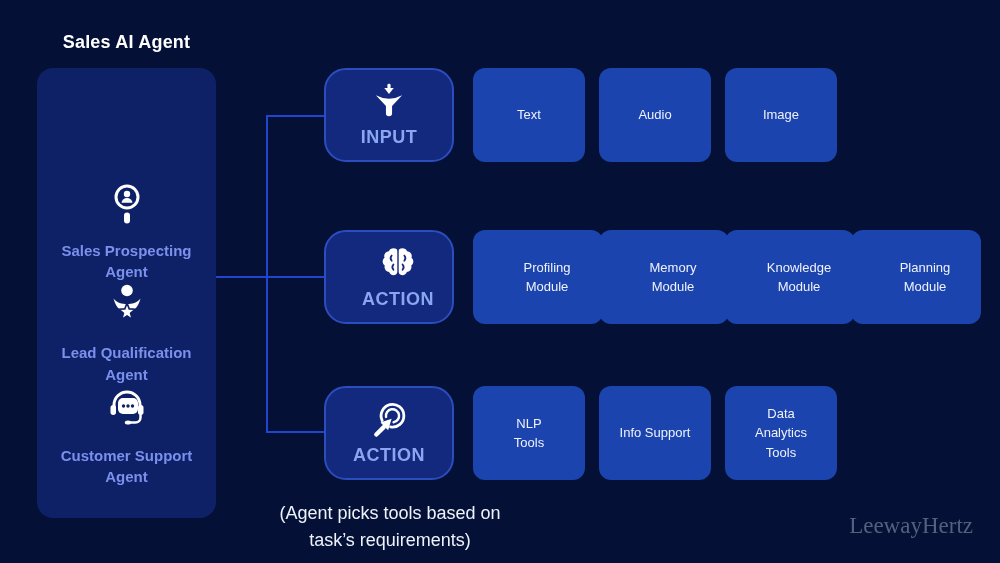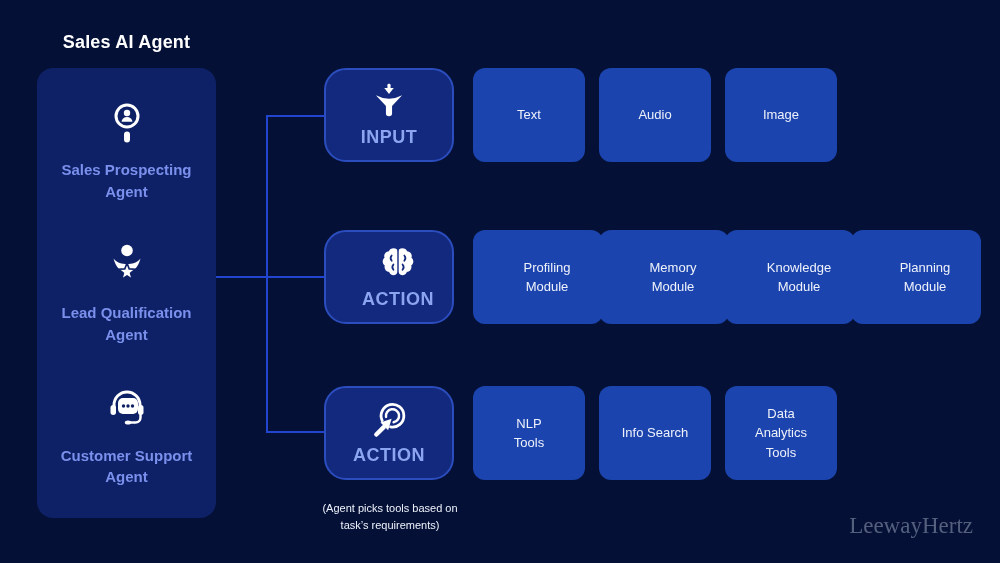--- a/index.html
+++ b/index.html
@@ -7,21 +7,21 @@
     position:relative;width:1000px;height:563px;background:#041036;
     overflow:hidden;font-family:"Liberation Sans",sans-serif;
   }
   .title{
     position:absolute;left:37px;top:32px;width:179px;text-align:center;
     color:#ffffff;font-size:18px;font-weight:700;letter-spacing:.2px;
   }
   .sidebar{
     position:absolute;left:37px;top:68px;width:179px;height:450px;
     background:#0e2166;border-radius:16px;box-sizing:border-box;
-    display:flex;flex-direction:column;justify-content:space-between;
+    display:flex;flex-direction:column;justify-content:flex-end;
     padding:32px 10px 30px;
   }
   .agent{display:flex;flex-direction:column;align-items:center;gap:11px;}
   .agent svg{width:48px;height:48px;display:block;}
   .agent-label{
     color:#7a90ec;font-size:15px;font-weight:700;text-align:center;
     line-height:1.45;white-space:pre-line;
   }
   .stage{
     position:absolute;left:324px;width:130px;height:94px;box-sizing:border-box;
@@ -37,21 +37,21 @@
   }
   .r0{top:68px;}.r1{top:230px;padding-left:18px;}.r2{top:386px;}
   .c0{left:473px;}.c1{left:599px;}.c2{left:725px;}.c3{left:851px;}
   .connector{position:absolute;background:#2145cf;}
   .conn-v{left:266px;top:115px;width:2px;height:318px;}
   .conn-h-input{left:267px;top:115px;width:57px;height:2px;}
   .conn-h-brain{left:216px;top:276px;width:108px;height:2px;}
   .conn-h-action{left:267px;top:431px;width:57px;height:2px;}
   .caption{
     position:absolute;left:278px;top:500px;width:224px;text-align:center;
-    color:#eef2fb;font-size:11px;line-height:1.5;white-space:pre-line;
+    color:#eef2fb;font-size:18px;line-height:1.5;white-space:pre-line;
   }
   .watermark{
     position:absolute;right:27px;bottom:24px;color:#555f7e;
     font-size:23px;font-family:Liberation Serif, serif;
   }
 </style>
 </head>
 <body>
 
 <div class="canvas">
@@ -142,21 +142,21 @@
 Module</div>
   <div class="tool r1 c1">Memory
 Module</div>
   <div class="tool r1 c2">Knowledge
 Module</div>
   <div class="tool r1 c3">Planning
 Module</div>
 
   <div class="tool r2 c0">NLP
 Tools</div>
-  <div class="tool r2 c1">Info Search</div>
+  <div class="tool r2 c1">Info Support</div>
   <div class="tool r2 c2">Data
 Analytics
 Tools</div>
 
   <div class="caption">(Agent picks tools based on
 task’s requirements)</div>
 
   <div class="watermark">LeewayHertz</div>
 
 </div>

